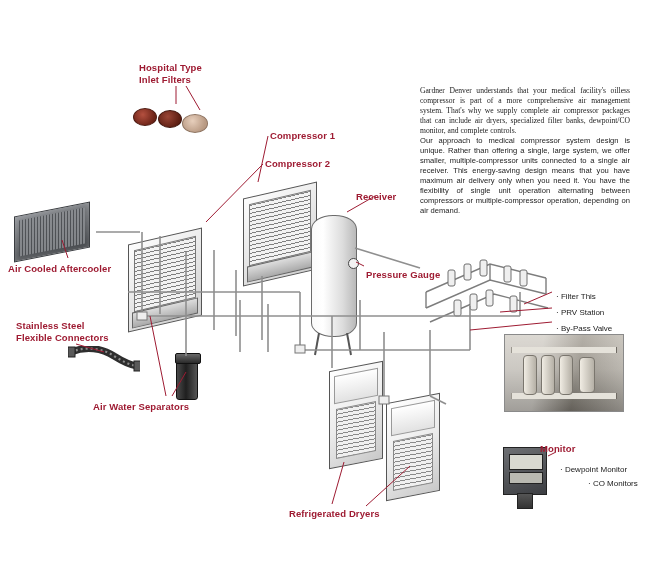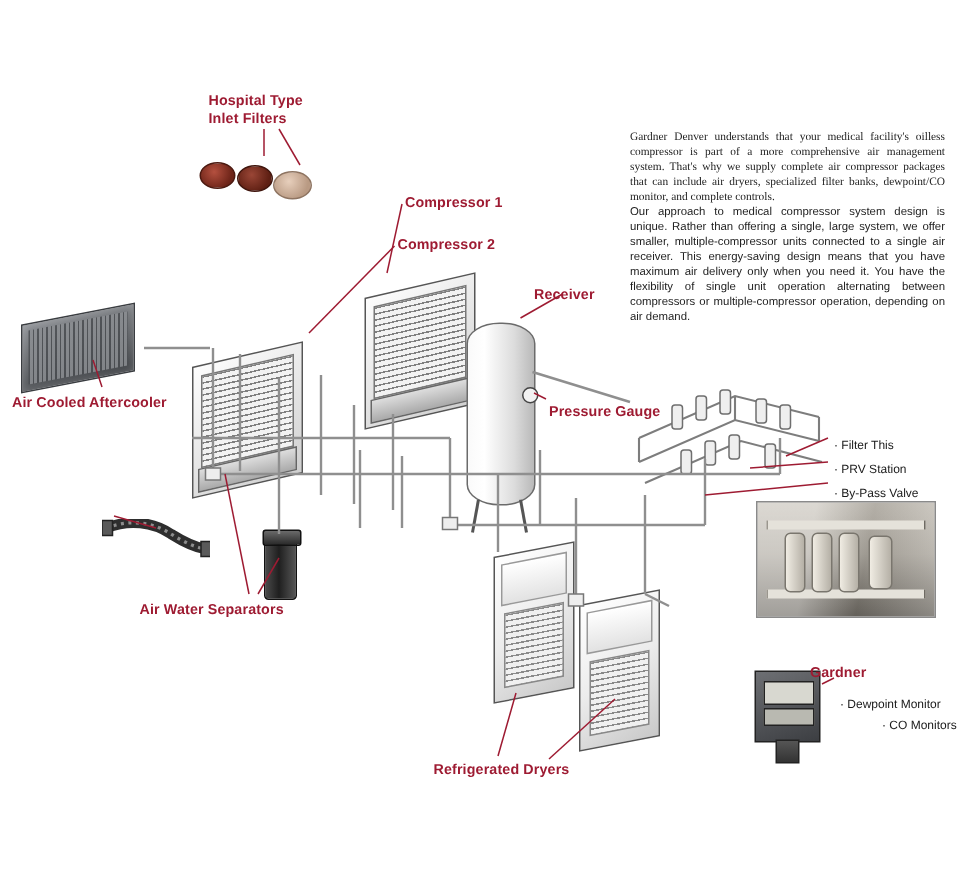--- a/index.html
+++ b/index.html
@@ -298,23 +298,25 @@
     </g>
   </svg>
 
   <div class="lbl" style="left:139px;top:62px;">Hospital Type
 Inlet Filters</div>
   <div class="lbl" style="left:270px;top:130px;text-align:right;">Compressor 1</div>
   <div class="lbl" style="left:265px;top:158px;">Compressor 2</div>
   <div class="lbl" style="left:356px;top:191px;">Receiver</div>
   <div class="lbl" style="left:366px;top:269px;">Pressure Gauge</div>
   <div class="lbl" style="left:8px;top:263px;">Air Cooled Aftercooler</div>
+  <div class="lbl" style="left:16px;top:320px;">Stainless Steel
+Flexible Connectors</div>
   <div class="lbl" style="left:93px;top:401px;">Air Water Separators</div>
   <div class="lbl" style="left:289px;top:508px;">Refrigerated Dryers</div>
-  <div class="lbl" style="left:540px;top:443px;">Gardner</div>
+  <div class="lbl" style="left:540px;top:443px;">Monitor</div>
 
   <div class="blklbl" style="left:556px;top:291px;">· Filter This</div>
   <div class="blklbl" style="left:556px;top:307px;">· PRV Station</div>
   <div class="blklbl" style="left:556px;top:323px;">· By-Pass Valve</div>
 
   <div class="blklbl" style="left:560px;top:464px;">· Dewpoint Monitor</div>
   <div class="blklbl" style="left:560px;top:478px;margin-left:28px;">· CO Monitors</div>
 
 
   <div class="txtblk txt-para" style="left:420px;top:86px;width:210px;font-family:Liberation Serif, serif;">Gardner Denver understands that your medical facility's oilless compressor is part of a more comprehensive air management system.  That's why we supply complete air compressor packages that can include air dryers, specialized filter banks, dewpoint/CO monitor, and complete controls.</div>

